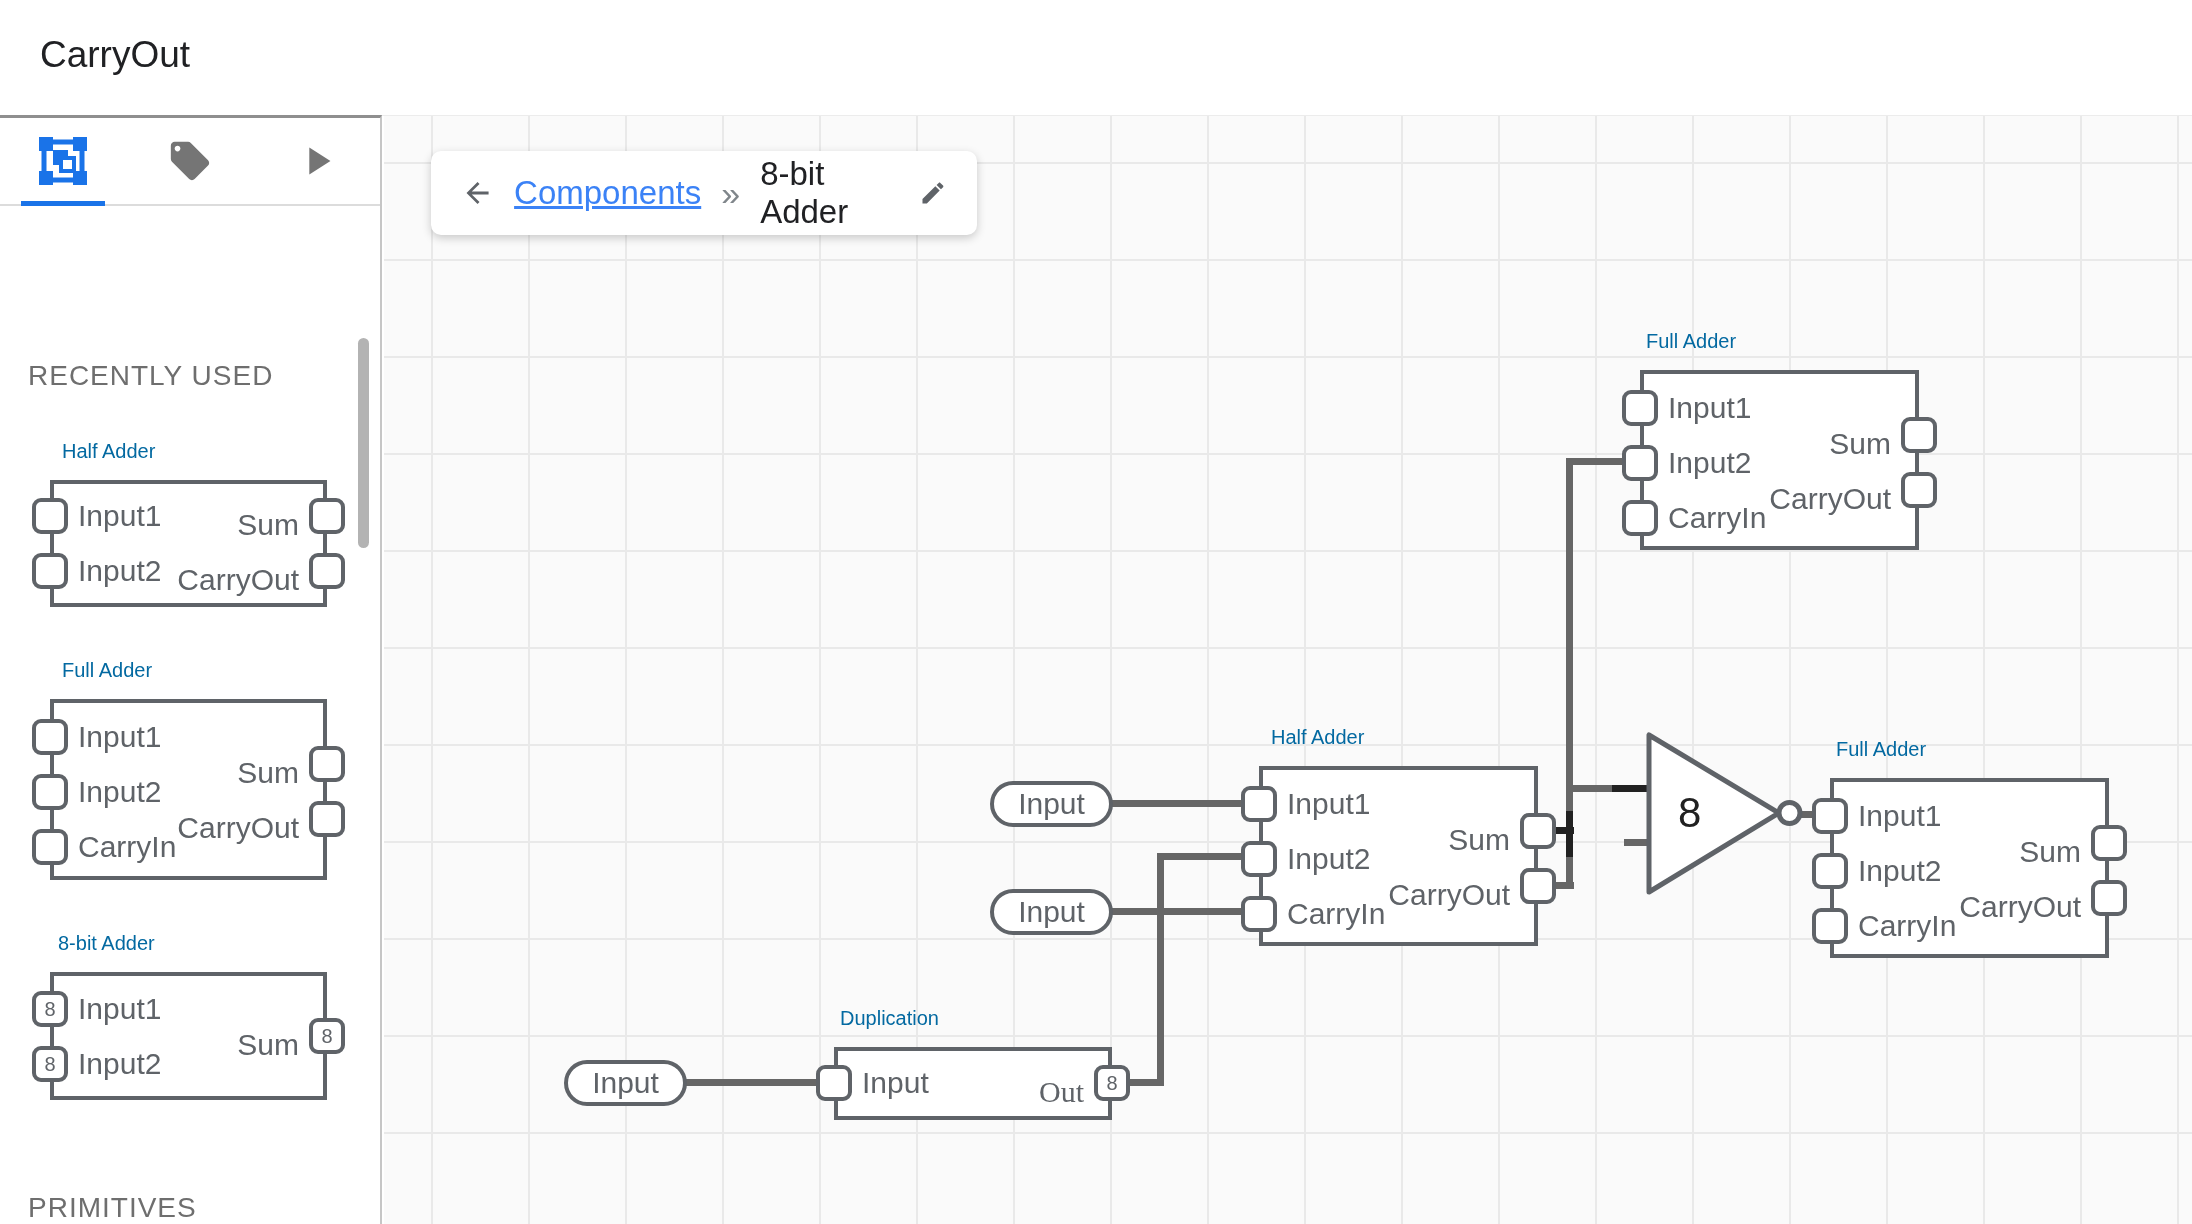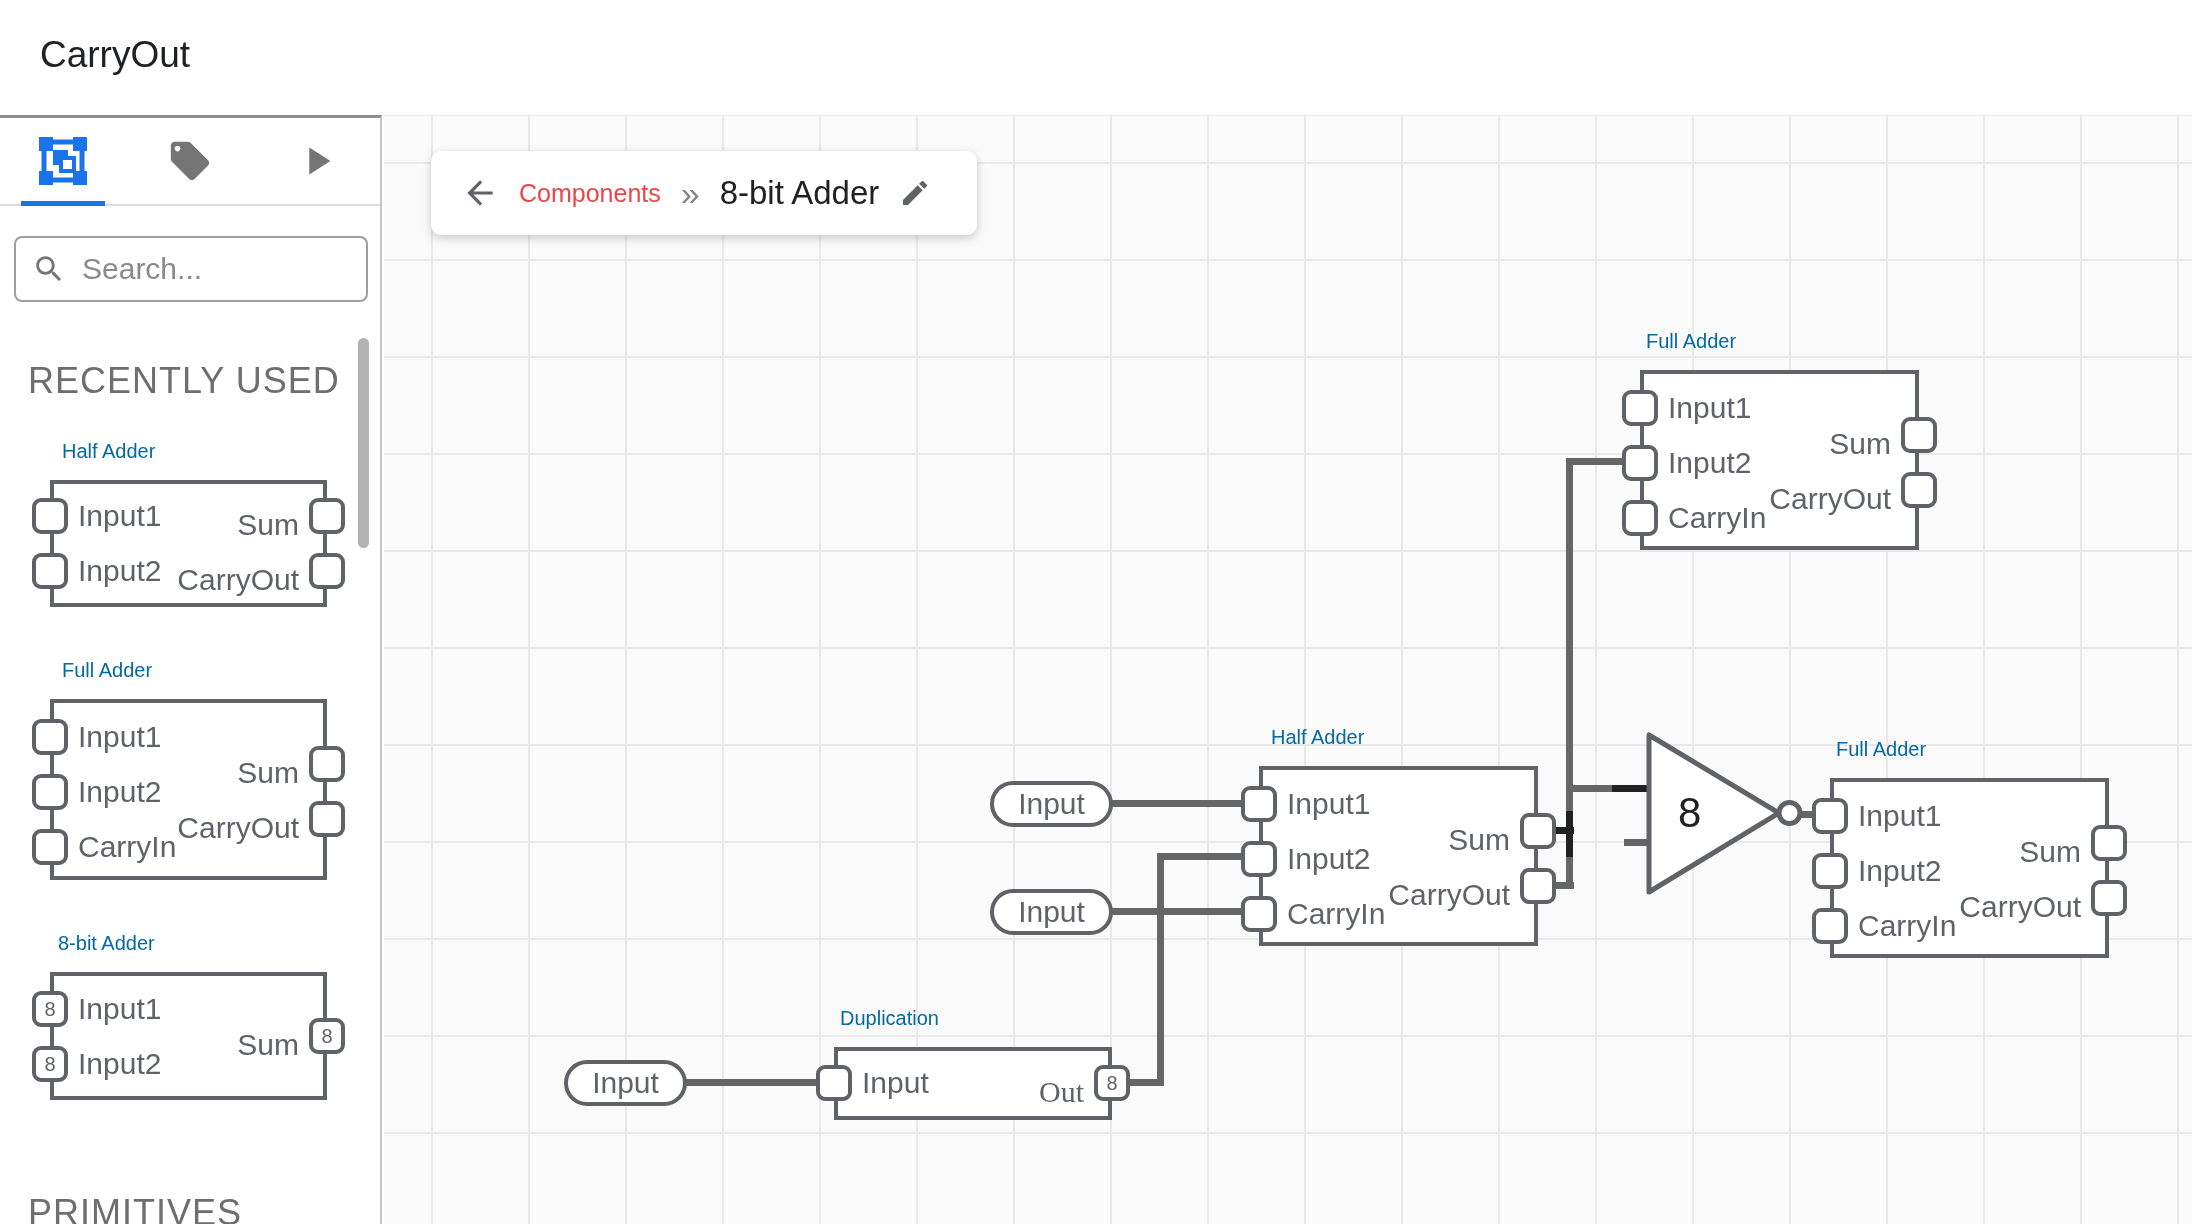--- a/index.html
+++ b/index.html
@@ -14,31 +14,31 @@
   
   .sidebar{position:absolute;left:0;top:115px;width:382px;bottom:0;background:#fff;
     border-top:3px solid #8f8f8f;border-right:2px solid #c6c6c6;box-sizing:border-box;}
   .tabs{position:absolute;left:0;top:0;width:100%;height:88px;display:flex;border-bottom:2px solid #dcdcdc;box-sizing:border-box;}
   .tab{flex:1;display:flex;align-items:center;justify-content:center;cursor:pointer;}
   .tab-indicator{position:absolute;left:21px;bottom:-2px;width:84px;height:5px;background:#1a73e8;}
   .searchbox{position:absolute;left:14px;top:118px;width:354px;height:66px;border:2px solid #9e9e9e;border-radius:8px;
     box-sizing:border-box;display:flex;align-items:center;padding-left:16px;gap:14px;background:#fff;}
   .searchbox input{border:none;outline:none;font-size:30px;color:#555;width:250px;background:transparent;font-family:inherit;}
   .searchbox input::placeholder{color:#8a8a8a;opacity:1;}
-  .section-label{position:absolute;left:28px;font-size:36px;color:#6e6e6e;letter-spacing:1px;}
+  .section-label{position:absolute;left:28px;font-size:28px;color:#6e6e6e;letter-spacing:1px;}
   .scroll-thumb{position:absolute;left:358px;top:220px;width:11px;height:210px;background:#b3b3b3;border-radius:6px;}
   
   .canvas{position:absolute;left:384px;top:116px;right:0;bottom:0;background:#fafafa;
     background-image:linear-gradient(to right,#e9e9e9 2px,transparent 2px),
                      linear-gradient(to bottom,#e9e9e9 2px,transparent 2px);
     background-size:97px 97px;background-position:47px 46px;}
   
   .breadcrumb{position:absolute;left:47px;top:35px;width:546px;height:84px;background:#fff;border-radius:10px;
     box-shadow:0 3px 10px rgba(0,0,0,0.20);display:flex;align-items:center;padding:0 30px;box-sizing:border-box;gap:20px;z-index:6;}
-  .bc-parent{font-size:25px;color:#ef4444;cursor:pointer;}
+  .bc-parent{font-size:33px;color:#3b82f6;cursor:pointer;text-decoration:underline;}
   .bc-sep{font-size:34px;color:#80868b;}
   .bc-current{font-size:33px;color:#202124;}
   
   .node{position:absolute;background:#fff;border:4px solid #5f6368;box-sizing:border-box;z-index:3;}
   .node-label{position:absolute;left:2px;top:-44px;font-size:20px;color:#0369a1;white-space:nowrap;}
   .port{position:absolute;width:36px;height:36px;background:#fff;border:4px solid #5f6368;border-radius:9px;
     box-sizing:border-box;z-index:4;text-align:center;line-height:28px;font-size:20px;color:#5f6368;}
   .port.pl{left:-22px;} .port.pr{right:-22px;}
   .plabel{position:absolute;font-size:30px;color:#5f6368;line-height:36px;white-space:nowrap;}
   .plabel.l{left:24px;} .plabel.r{right:24px;text-align:left;margin-top:9px;}
@@ -78,26 +78,20 @@
       </svg>
     </div>
     <div class="tab">
       <svg width="46" height="46" viewBox="0 0 24 24">
         <path fill="#757575" d="M8 5v14l11-7z"></path>
       </svg>
     </div>
     <div class="tab-indicator"></div>
   </div>
 
-  <div class="searchbox">
-    <svg width="34" height="34" viewBox="0 0 24 24">
-      <path fill="#757575" d="M15.5 14h-.79l-.28-.27C15.41 12.59 16 11.11 16 9.5 16 5.91 13.09 3 9.5 3S3 5.91 3 9.5 5.91 16 9.5 16c1.61 0 3.09-.59 4.23-1.57l.27.28v.79l5 4.99L20.49 19l-4.99-5zm-6 0C7.01 14 5 11.99 5 9.5S7.01 5 9.5 5 14 7.01 14 9.5 11.99 14 9.5 14z"></path>
-    </svg>
-    <input type="text" placeholder="Search..." style="">
-  </div>
 
   <div class="section-label" style="top:242px;">RECENTLY USED</div>
   <div class="scroll-thumb"></div>
 
   <div class="node" style="left:50px;top:362px;width:277px;height:127px;">
     <div class="node-label" style="left:8px;">Half Adder</div>
     <div class="port pl" style="top:14px;"></div>
     <div class="plabel l" style="top:14px;">Input1</div>
     <div class="port pl" style="top:69px;"></div>
     <div class="plabel l" style="top:69px;">Input2</div>

